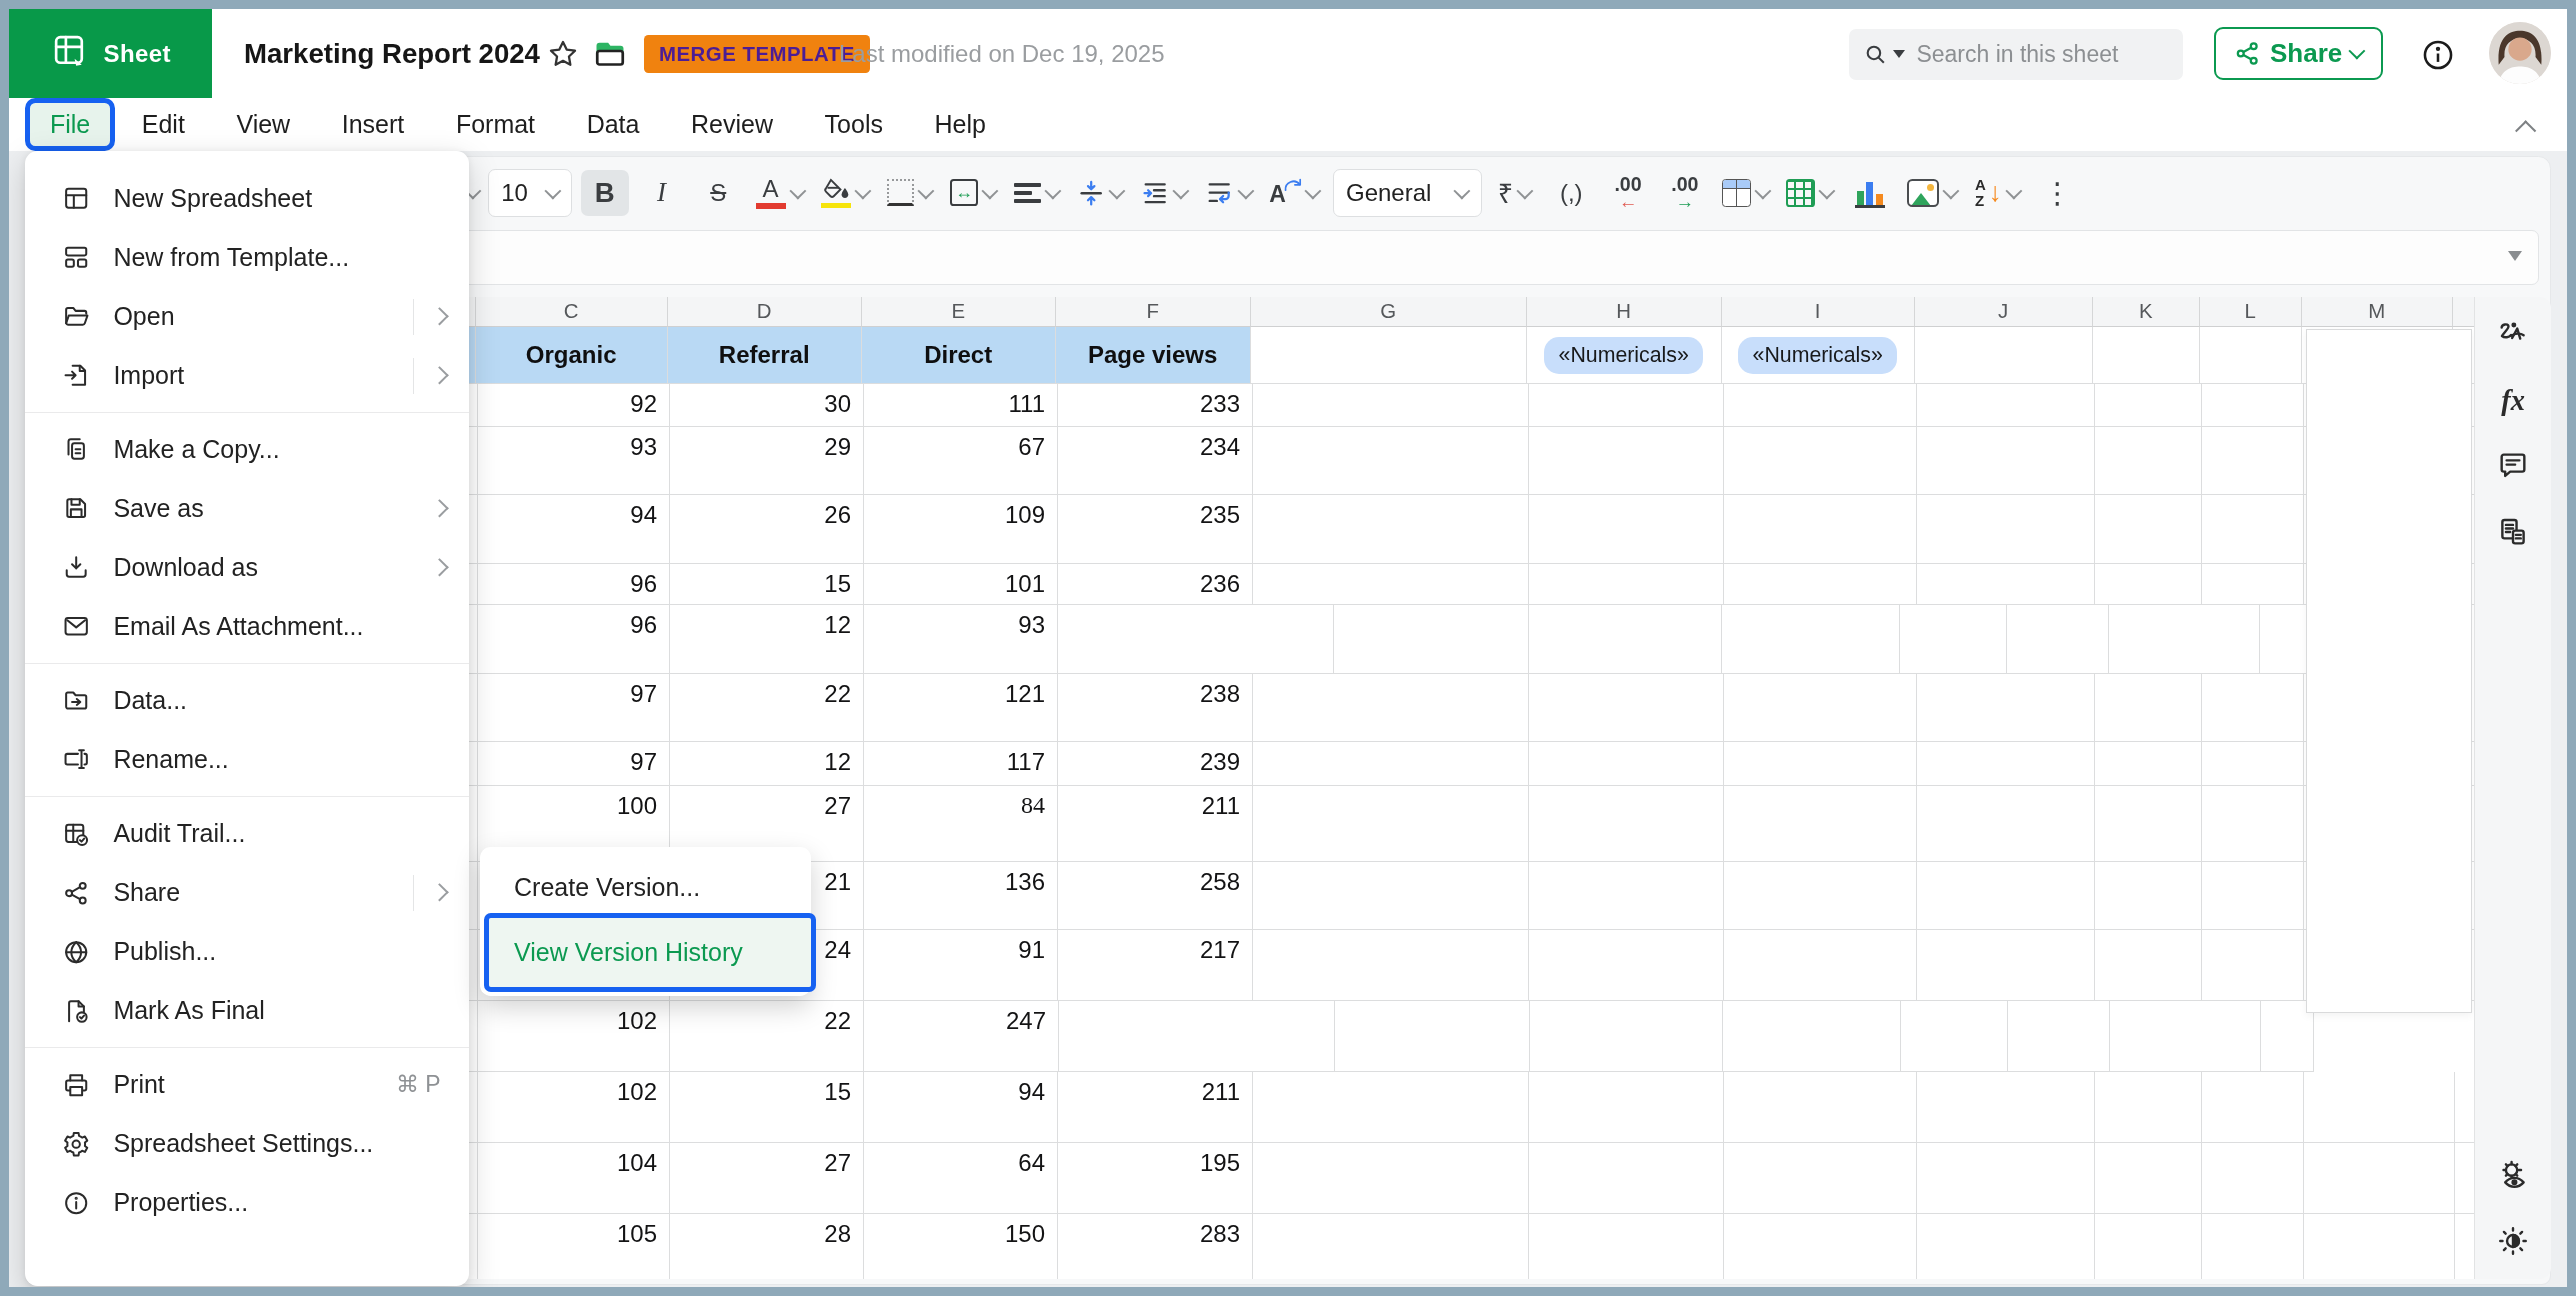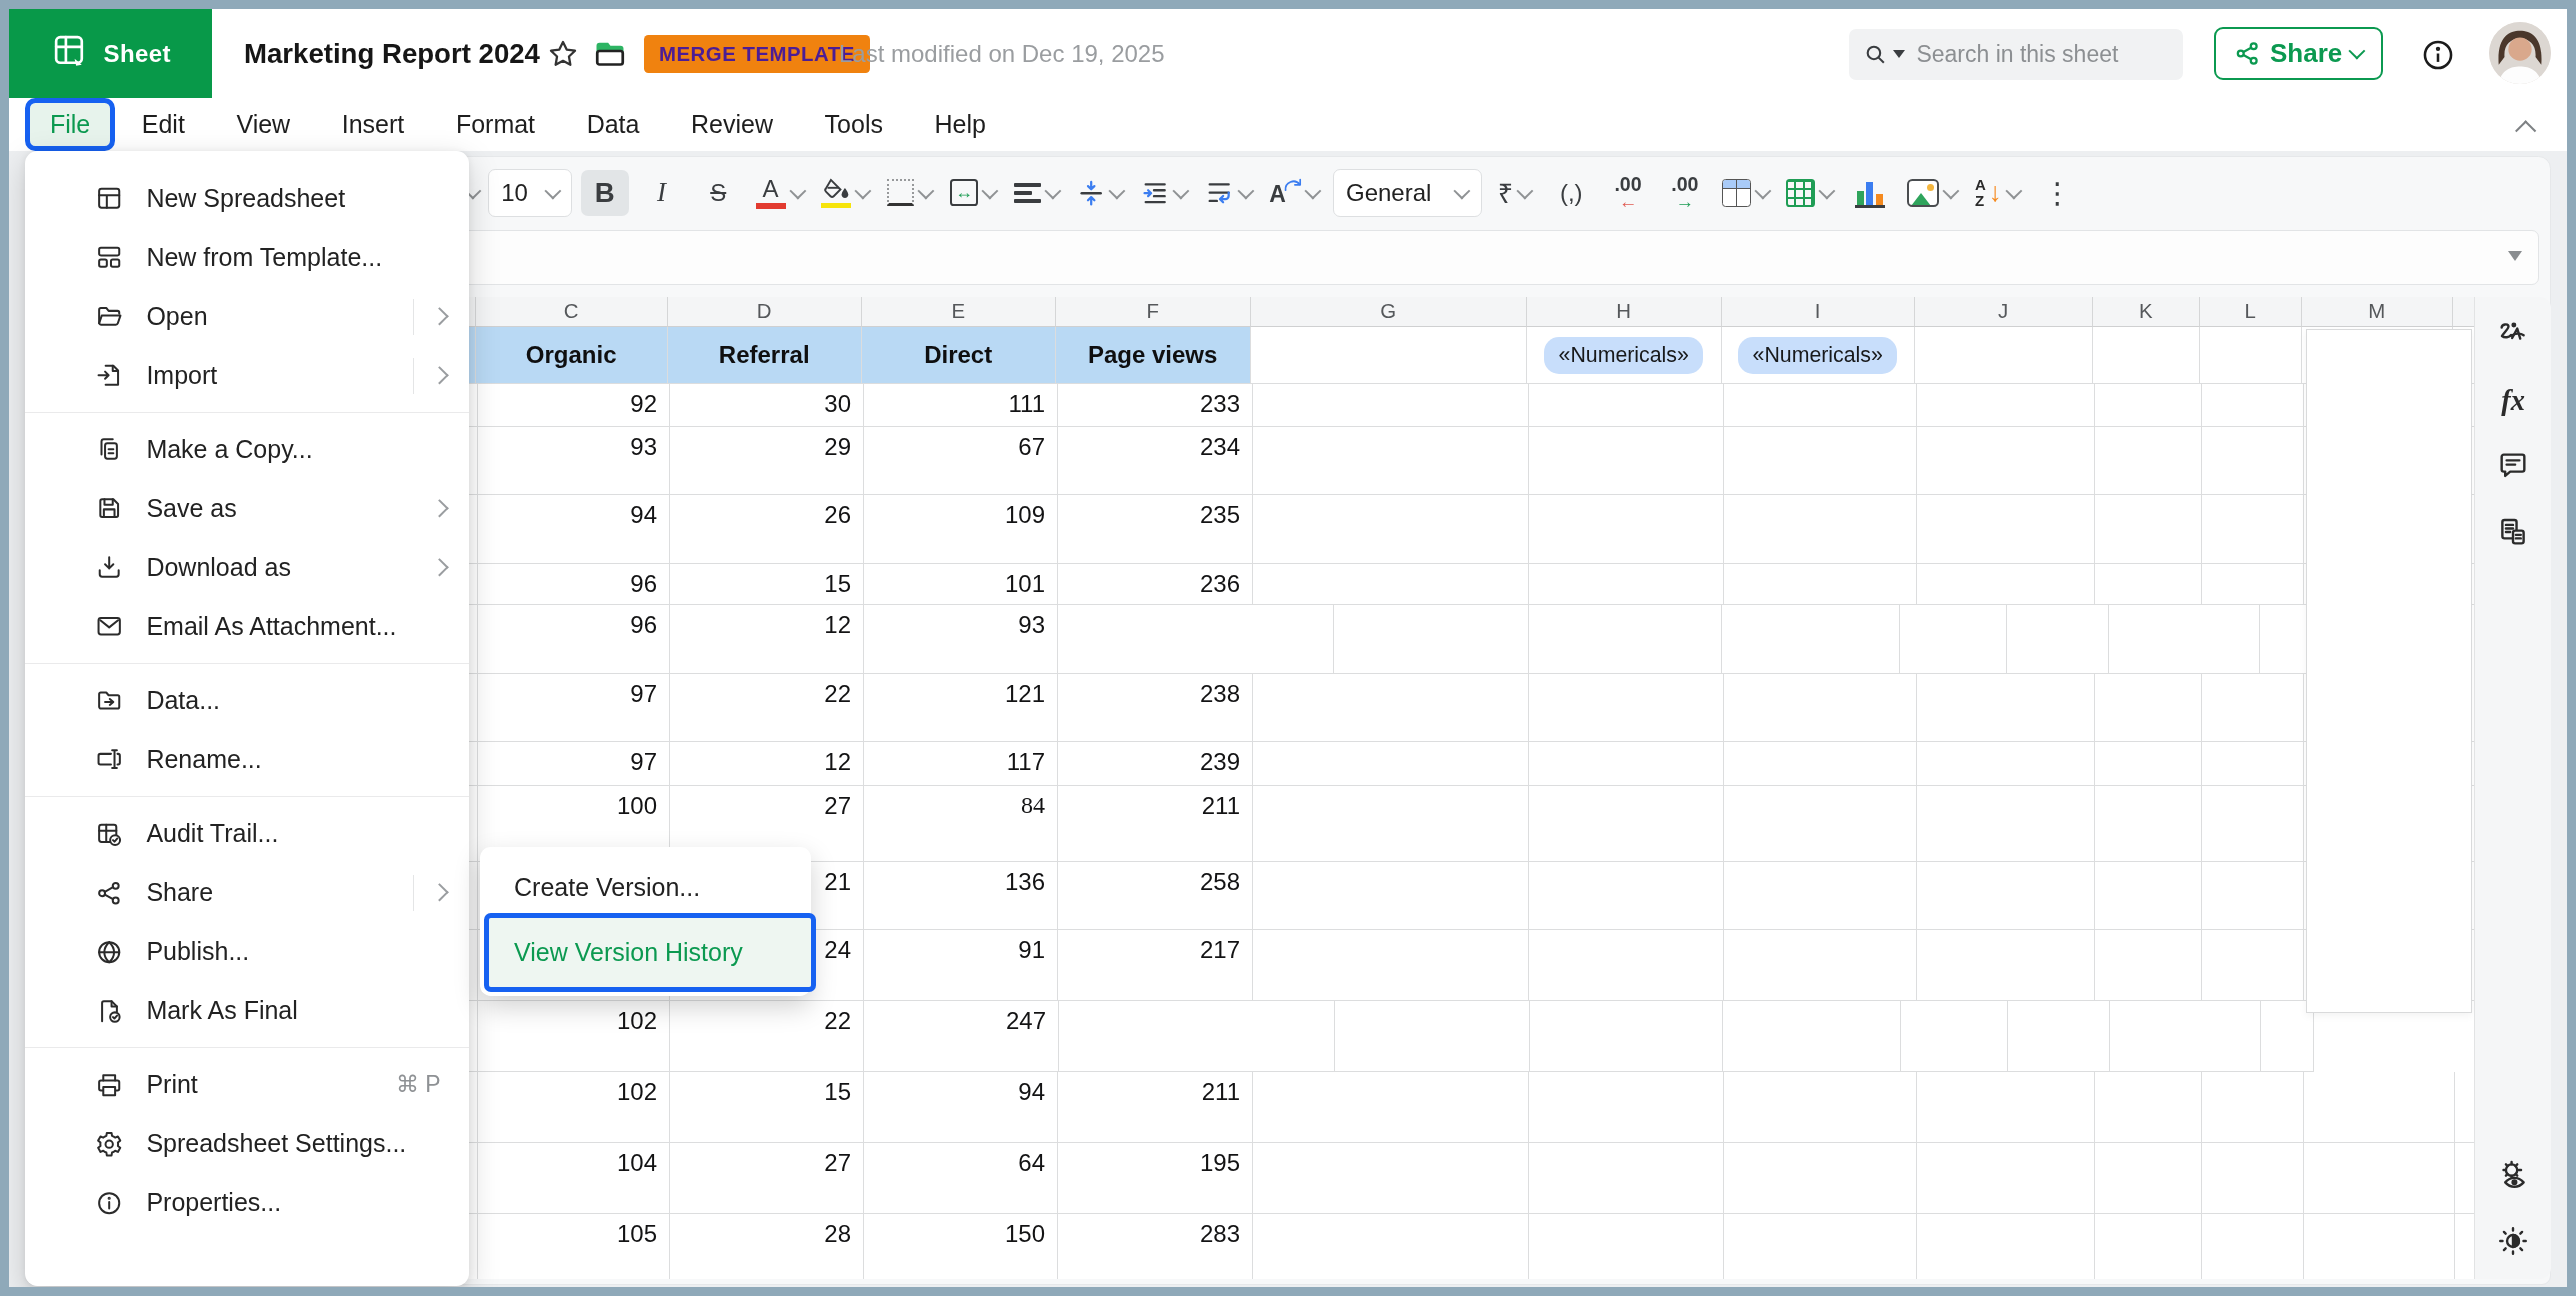--- a/index.html
+++ b/index.html
@@ -93,21 +93,21 @@
 
   
   .sidebar{position:absolute;left:2448px;top:140px;width:77px;bottom:5.3px;background:#F5F6F7;border-left:0.9px solid #E2E3E4;border-radius:0 10.7px 10.7px 0;box-sizing:border-box;}
   .sb-top{position:absolute;top:21.3px;left:0;right:0;display:flex;flex-direction:column;align-items:center;gap:32px;}
   .sb-bottom{position:absolute;bottom:21.3px;left:0;right:0;display:flex;flex-direction:column;align-items:center;gap:32px;}
   .sb-ic{width:34px;height:34px;color:#2B2B2B;}
   .sb-fx{font-family:"Liberation Serif",serif;font-style:italic;font-size:28.4px;font-weight:600;color:#2B2B2B;}
 
   
   .filemenu{position:absolute;left:16px;top:142px;width:444px;height:1135px;background:#fff;border-radius:12.4px;box-shadow:0 10.7px 32px rgba(0,0,0,.17),0 1.8px 7.1px rgba(0,0,0,.08);z-index:60;padding-top:18px;box-sizing:border-box;}
-  .fm-item{height:59px;display:flex;align-items:center;padding:0 23px 0 37px;gap:23px;font-size:25px;color:#222;margin-left:33px;}
+  .fm-item{height:59px;display:flex;align-items:center;padding:0 23px 0 37px;gap:23px;font-size:25px;color:#222;}
   .fm-icon{width:28.4px;height:28.4px;flex:0 0 28.4px;color:#2B2B2B;}
   .fm-icon svg{width:28.4px;height:28.4px;display:block;}
   .fm-label{flex:1;white-space:nowrap;}
   .fm-shortcut{color:#8E9194;font-size:23px;margin-right:5.3px;}
   .fm-chevwrap{height:36px;display:flex;align-items:center;padding-left:19.6px;}
   .fm-chevwrap.divided{border-left:0.9px solid #E4E5E6;}
   .fm-chev{width:10.7px;height:10.7px;border-right:2.3px solid #9A9DA0;border-bottom:2.3px solid #9A9DA0;transform:rotate(-45deg);}
   .fm-sep{height:0.9px;background:#EAEAEB;margin:7.1px 0;}
   .fm-item.highlight{background:#EEF6F1;color:#0B9950;outline:5.3px solid #1661F1;margin:0 3.6px;border-radius:1.8px;padding-left:34px;}
   .fm-item.highlight .fm-icon{color:#0B9950;}

